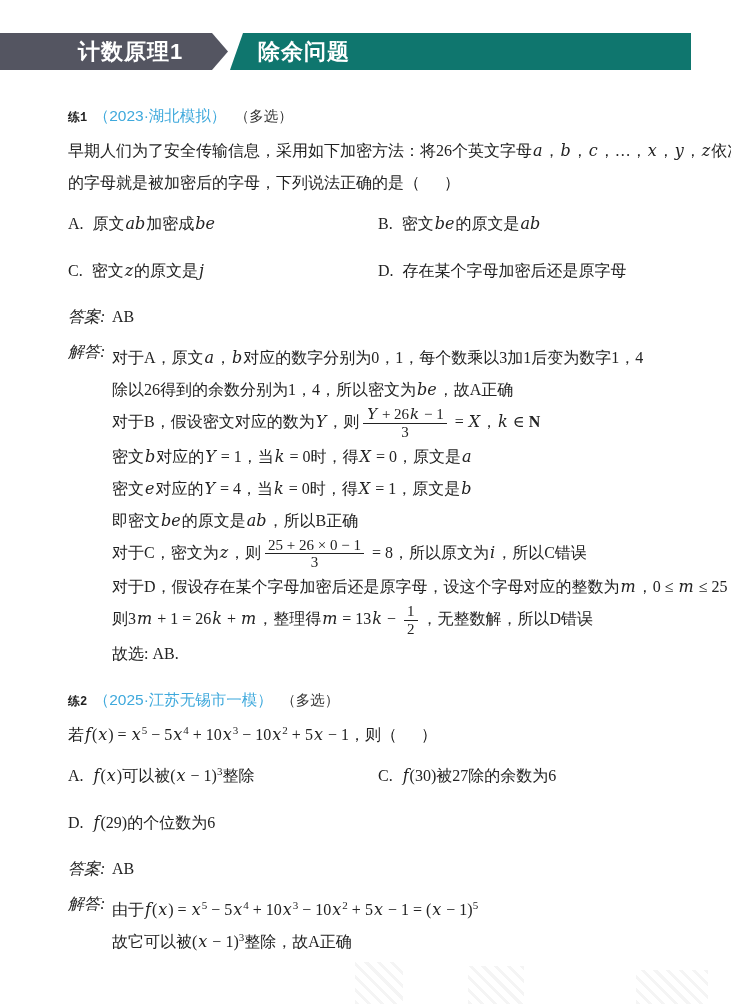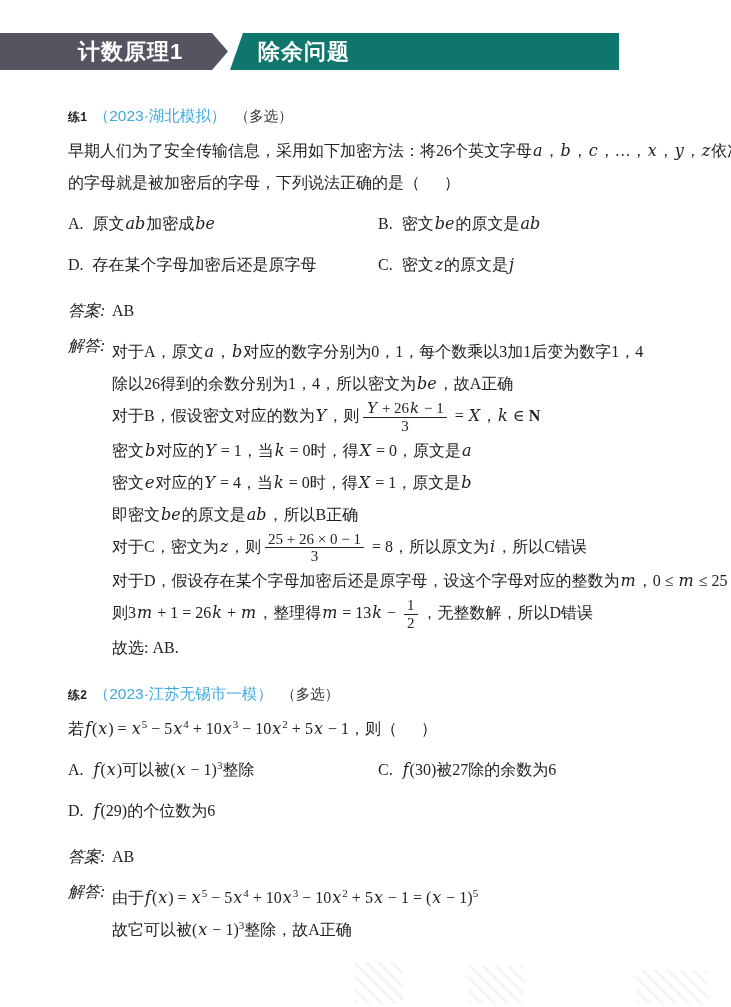--- a/index.html
+++ b/index.html
@@ -1,38 +1,38 @@
 <!DOCTYPE html>
 <html><head>
 <meta charset="utf-8">
 <style>
   html,body{margin:0;padding:0;background:#ffffff;}
   .page{position:relative;width:731px;height:1007px;background:#fff;overflow:hidden;
         font-family:"Liberation Serif","DejaVu Serif",serif;color:#222;}
   
-  .hdr{position:absolute;top:33px;left:0;width:619px;height:37px;}
+  .hdr{position:absolute;top:33px;left:0;width:691px;height:37px;}
   .hdr-dark{position:absolute;left:0;top:0;width:228px;height:37px;background:#545561;
             clip-path:polygon(0 0,calc(100% - 16px) 0,100% 50%,calc(100% - 16px) 100%,0 100%);
             display:flex;align-items:center;box-sizing:border-box;padding-left:78px;}
   .hdr-green{position:absolute;left:230px;top:0;right:0;height:37px;background:#0f766e;
             clip-path:polygon(13px 0,100% 0,100% 100%,0 100%);
             display:flex;align-items:center;box-sizing:border-box;padding-left:28px;}
   .hdr-title{color:#fff;font-weight:bold;font-size:22px;letter-spacing:1px;
             font-family:"Liberation Sans","DejaVu Sans",sans-serif;}
   
   .content{position:absolute;top:70px;left:0;right:0;box-sizing:border-box;
            padding:36px 28px 0 68px;font-size:16px;}
   .prob+.prob{margin-top:20px;}
   .prob-head{margin:0 0 8px;white-space:nowrap;
              font-family:"Liberation Sans","DejaVu Sans",sans-serif;}
   .plabel{font-weight:bold;font-size:12px;color:#222;font-family:Liberation Mono, monospace;}
   .psource{color:#3fa9dc;font-size:15.5px;margin-left:2px;}
   .ptag{color:#333;font-size:14.5px;margin-left:4px;font-family:Liberation Serif, serif;}
   .tline{line-height:32px;white-space:nowrap;}
-  .opts{display:grid;grid-template-columns:310px 1fr;margin-top:10px;row-gap:11px;}
+  .opts{display:grid;grid-template-columns:310px 1fr;margin-top:10px;row-gap:17px;}
   .opt{line-height:30px;white-space:nowrap;}
   .okey{margin-right:9px;}
   .ans-row{display:flex;margin-top:16px;line-height:30px;}
   .lab{flex:0 0 44px;font-style:italic;}
   .exp{display:flex;margin-top:10px;}
   .exp-lines{flex:1;}
   .line{line-height:32px;white-space:nowrap;}
   
   .mi{font-style:italic;font-family:"DejaVu Serif","Liberation Serif",serif;padding:0 1px;}
   .mb{font-weight:bold;}
@@ -75,24 +75,24 @@
         <div class="tline">的字母就是被加密后的字母，下列说法正确的是（&nbsp;&nbsp;&nbsp;&nbsp;&nbsp;&nbsp;）</div>
       </div>
       <div class="opts">
         <div class="opt">
           <span class="okey">A.</span><span>原文<span class="mi">ab</span>加密成<span class="mi">be</span></span>
         </div>
         <div class="opt">
           <span class="okey">B.</span><span>密文<span class="mi">be</span>的原文是<span class="mi">ab</span></span>
         </div>
         <div class="opt">
-          <span class="okey">D.</span><span>存在某个字母加密后还是原字母</span>
+          <span class="okey">C.</span><span>密文<span class="mi">z</span>的原文是<span class="mi">j</span></span>
         </div>
         <div class="opt">
-          <span class="okey">C.</span><span>密文<span class="mi">z</span>的原文是<span class="mi">j</span></span>
+          <span class="okey">D.</span><span>存在某个字母加密后还是原字母</span>
         </div>
       </div>
       <div class="ans-row">
         <span class="lab">答案:</span>
         <span>AB</span>
       </div>
       <div class="exp">
         <span class="lab">解答:</span>
         <div class="exp-lines">
           <div class="line">对于A，原文<span class="mi">a</span>，<span class="mi">b</span>对应的数字分别为0，1，每个数乘以3加1后变为数字1，4</div>
@@ -114,21 +114,21 @@
                 <span class="den">2</span>
               </span>，无整数解，所以D错误</div>
           <div class="line">故选: AB.</div>
         </div>
       </div>
     </section>
 
     <section class="prob">
       <div class="prob-head">
         <span class="plabel">练2</span>
-        <span class="psource">（2023·江苏无锡市一模）</span>
+        <span class="psource">（2025·江苏无锡市一模）</span>
         <span class="ptag">（多选）</span>
       </div>
       <div>
         <div class="tline">若<span class="mi">f</span>(<span class="mi">x</span>) = <span class="mi">x</span><sup class="msup">5</sup> − 5<span class="mi">x</span><sup class="msup">4</sup> + 10<span class="mi">x</span><sup class="msup">3</sup> − 10<span class="mi">x</span><sup class="msup">2</sup> + 5<span class="mi">x</span> − 1，则（&nbsp;&nbsp;&nbsp;&nbsp;&nbsp;&nbsp;）</div>
       </div>
       <div class="opts">
         <div class="opt">
           <span class="okey">A.</span><span><span class="mi">f</span>(<span class="mi">x</span>)可以被(<span class="mi">x</span> − 1)<sup class="msup">3</sup>整除</span>
         </div>
         <div class="opt">

